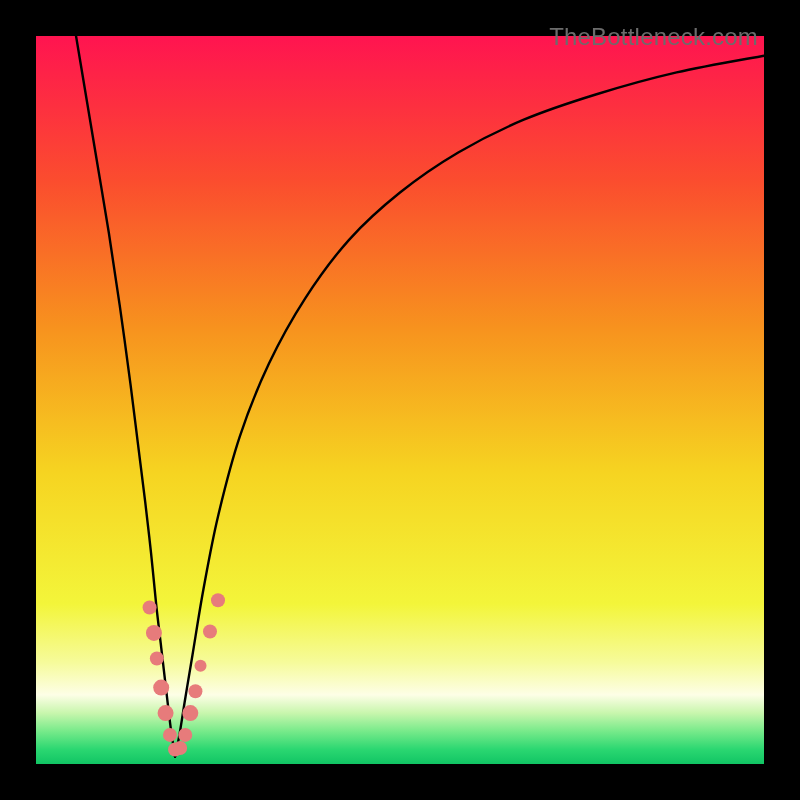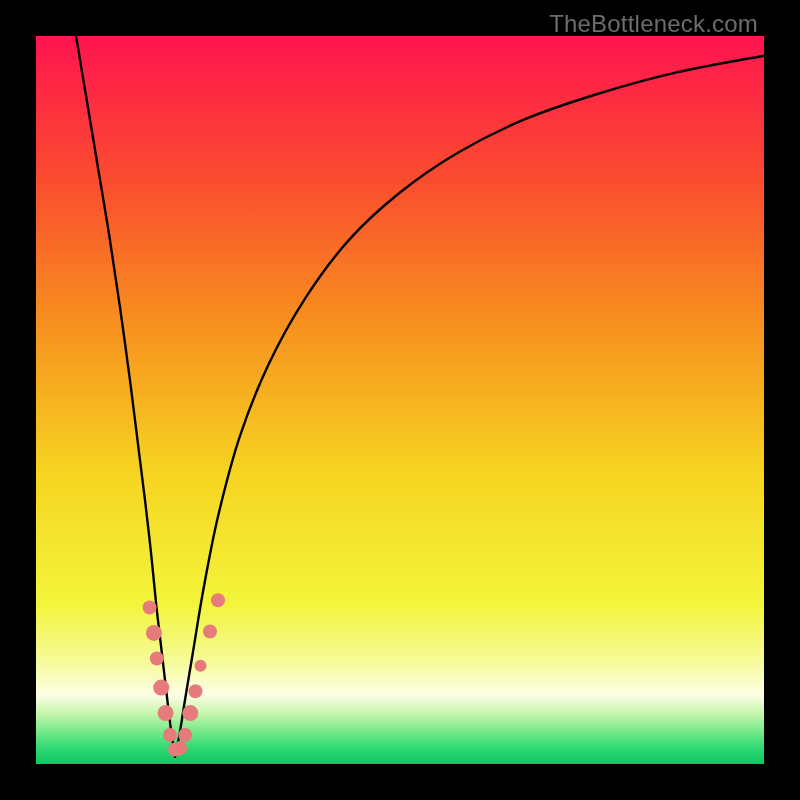--- a/index.html
+++ b/index.html
@@ -24,21 +24,21 @@
     width: 728px;
     height: 728px;
     overflow: hidden;
   }
   .gradient {
     position: absolute;
     left: 0; top: 0; right: 0; bottom: 0;
   }
   .watermark {
     position: absolute;
-    top: 10px;
+    top: 23px;
     right: 42px;
     font-size: 24px;
     font-weight: 500;
     color: #6c6c6c;
     letter-spacing: 0.2px;
     user-select: none;
   }
   svg.curve {
     position: absolute;
     left: 0; top: 0;

